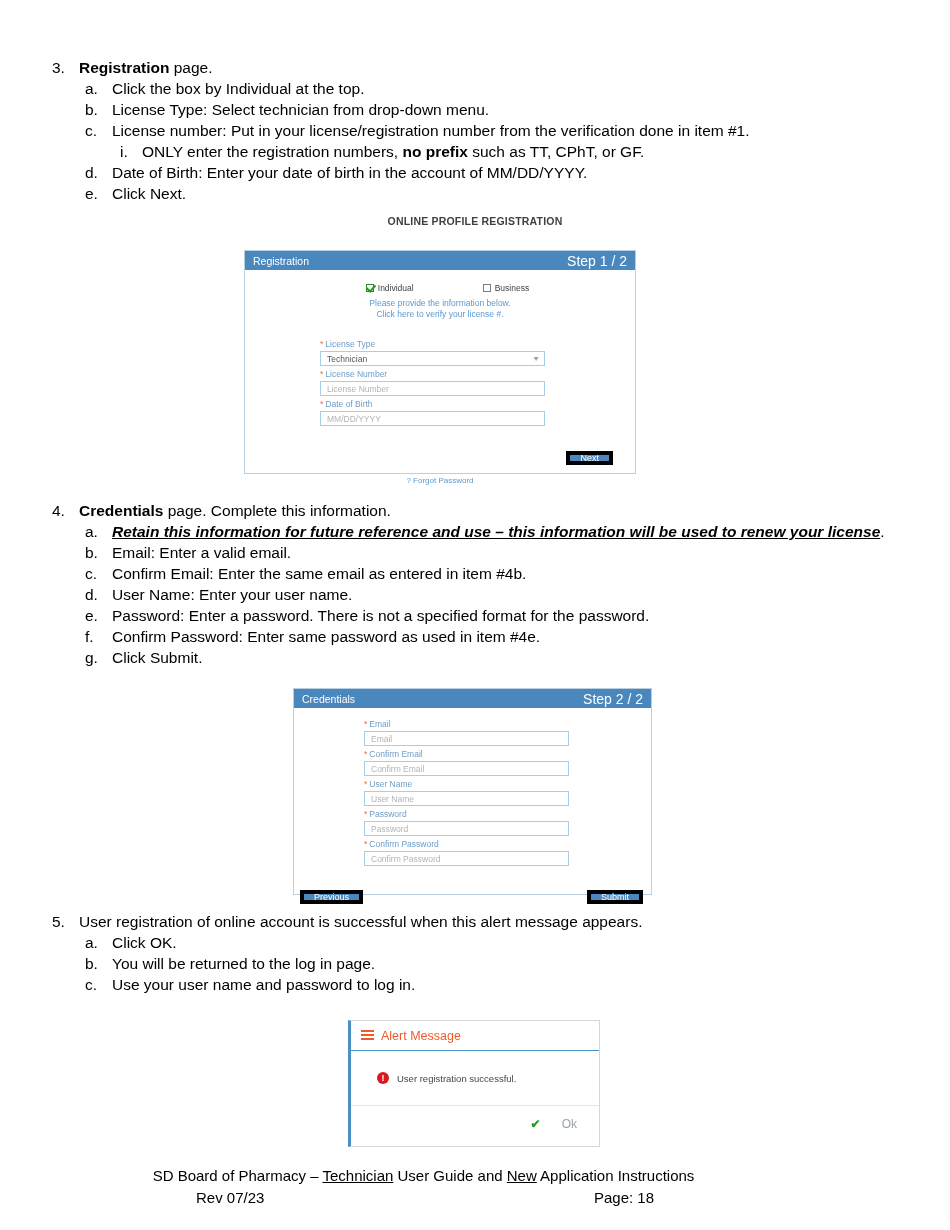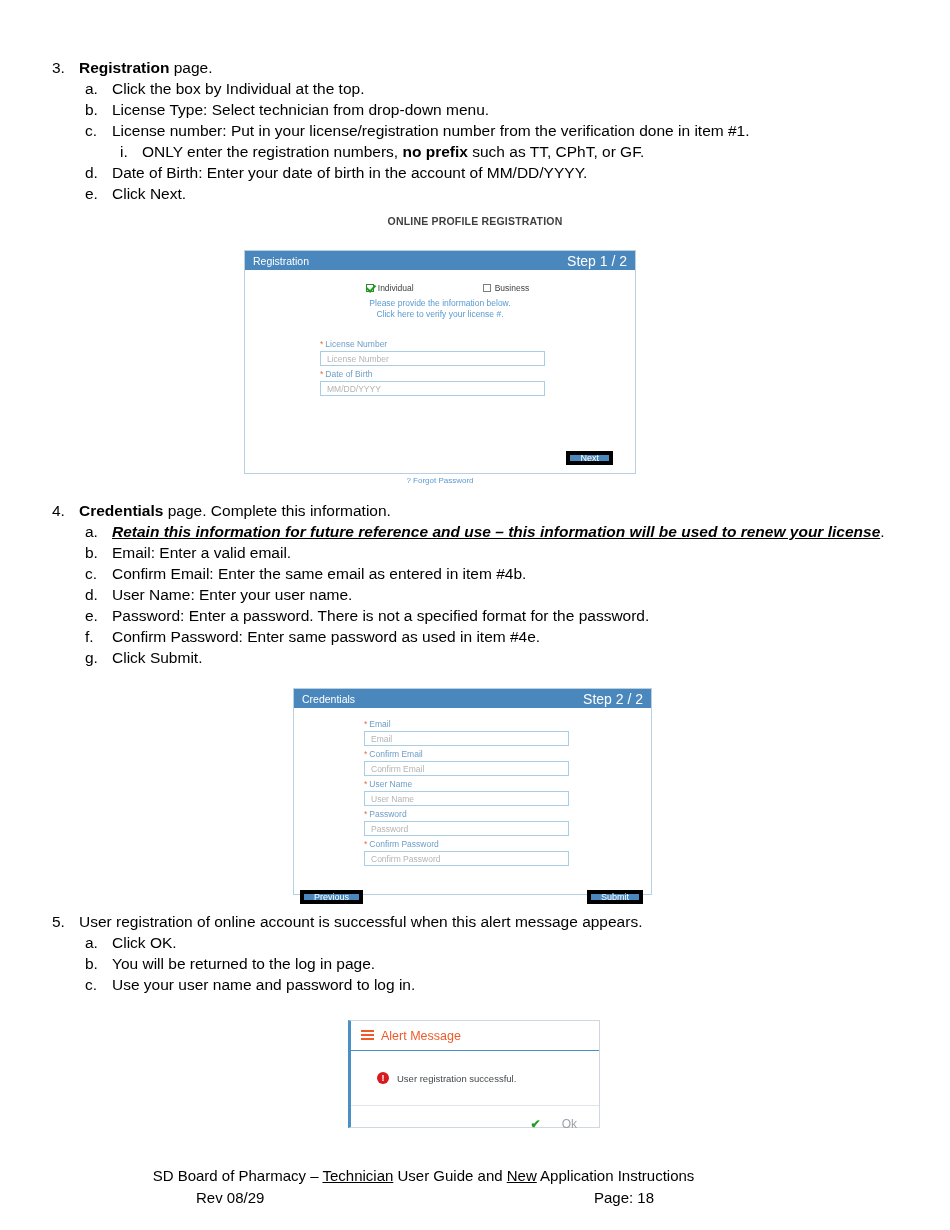--- a/index.html
+++ b/index.html
@@ -386,20 +386,27 @@
       </div>
     </div>
 
     <div class="hint">
       <div>Please provide the information below.</div>
       <div>Click here to verify your license #.</div>
     </div>
 
     <div style="position:absolute; left:75px; top:66px; width:225px;">
 
+      <div class="field-group">
+        <div class="field-label"><span class="req">*</span><span>License Type</span></div>
+        <div class="field-input field-select filled">
+          <span>Technician</span>
+          <span class="caret">▾</span>
+        </div>
+      </div>
 
       <div class="field-group">
         <div class="field-label"><span class="req">*</span><span>License Number</span></div>
         <div class="field-input">
           <span>License Number</span>
         </div>
       </div>
 
       <div class="field-group">
         <div class="field-label"><span class="req">*</span><span>Date of Birth</span></div>
@@ -466,21 +473,21 @@
 
     <div style="position:absolute; left:6px; top:178px;">
       <span class="btn">Previous</span>
     </div>
     <div style="position:absolute; right:8px; top:178px;">
       <span class="btn">Submit</span>
     </div>
   </div>
 </div>
 
-<div class="alert-card" style="left:348px; top:1020px; width:252px; height:108px;">
+<div class="alert-card" style="left:348px; top:1020px; width:252px; height:127px;">
 
   <div class="alert-head">
     <span class="burger">
         <i></i>
         <i></i>
         <i></i>
       </span>
     <span class="alert-title">Alert Message</span>
   </div>
 
@@ -491,16 +498,16 @@
 
   <div class="alert-foot">
     <span class="ok-check">✔</span>
     <span class="ok-label">Ok</span>
   </div>
 </div>
 
 <div class="page-footer" style="top:1165px;">
   <div class="footer-line1"><span>SD Board of Pharmacy – </span><span class="u">Technician</span><span> User Guide and </span><span class="u">New</span><span> Application Instructions</span></div>
   <div class="footer-line2">
-    <span>Rev 08/29</span>
+    <span>Rev 07/23</span>
     <span>Page: 18</span>
   </div>
 </div>
 
 </body></html>

